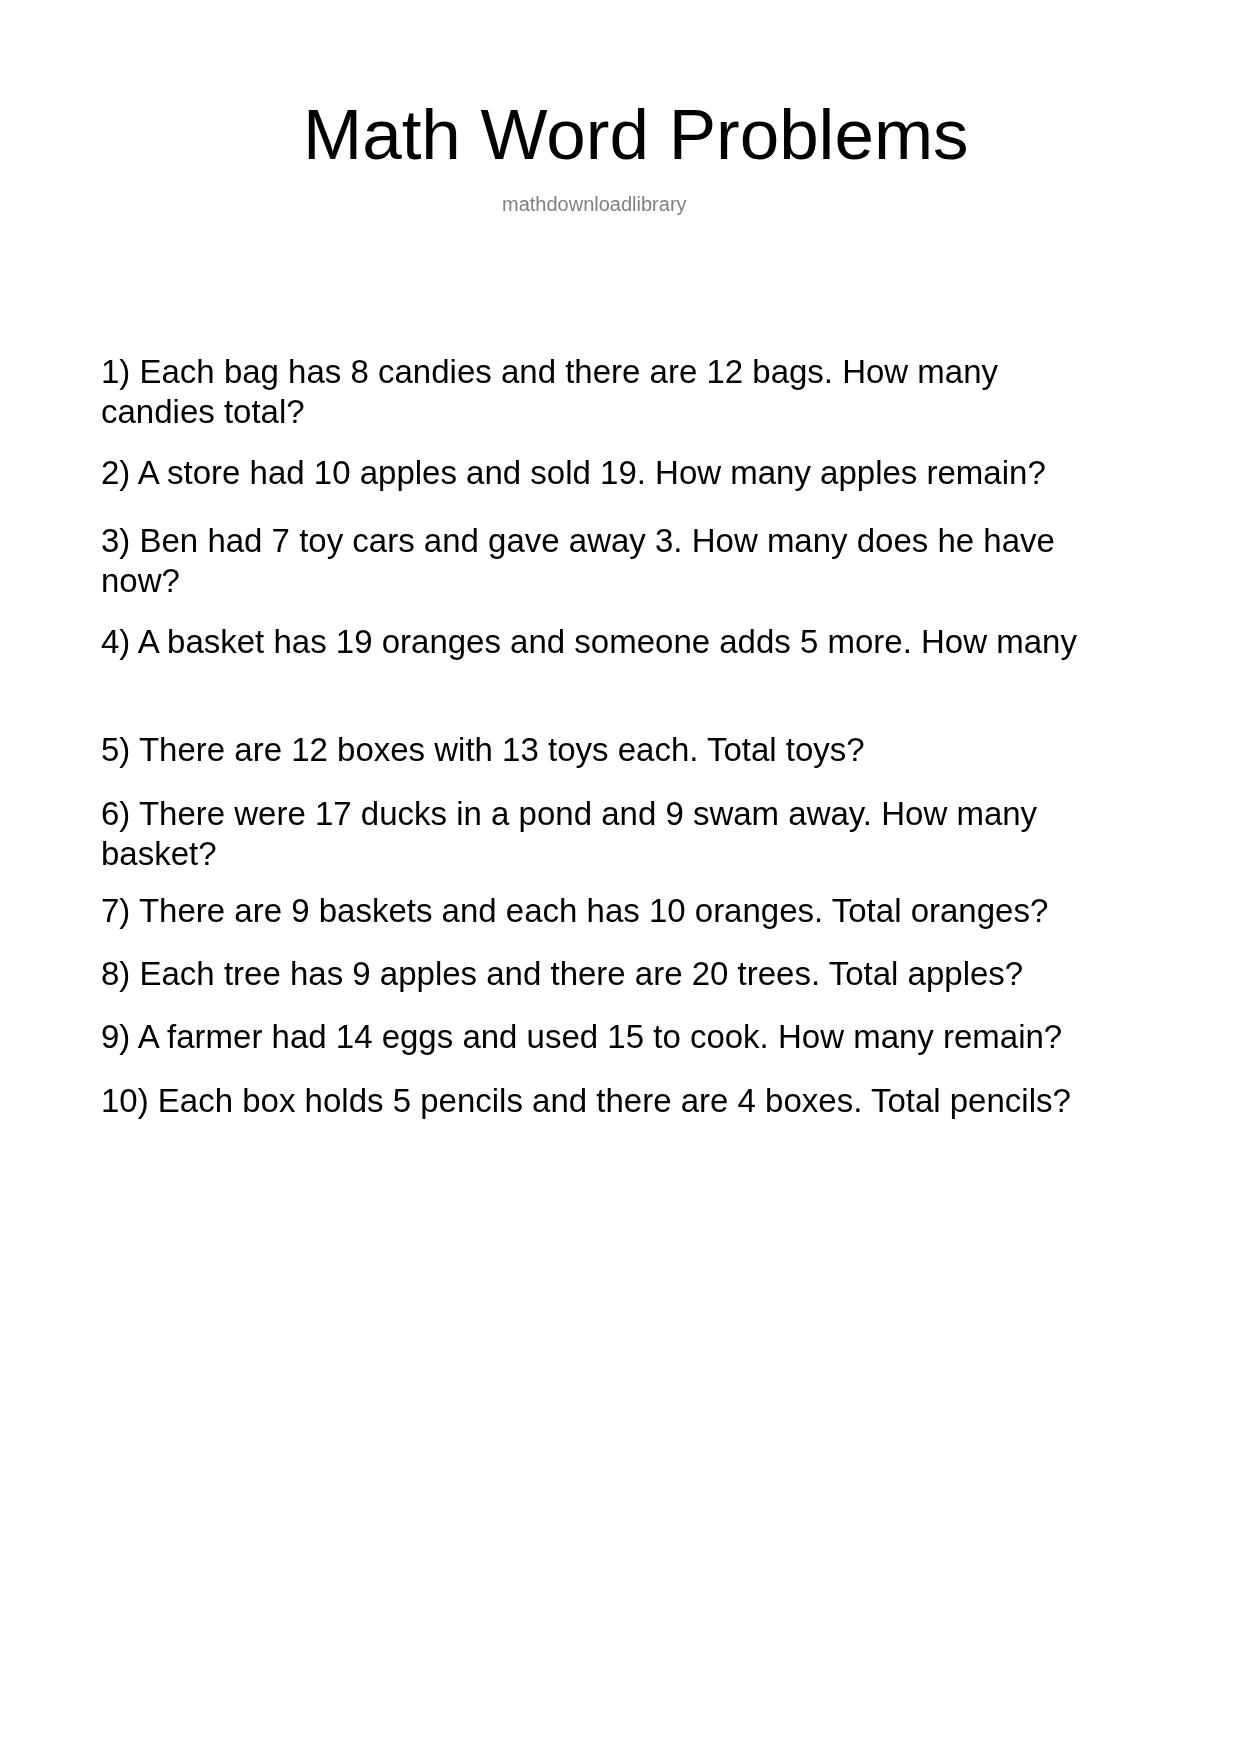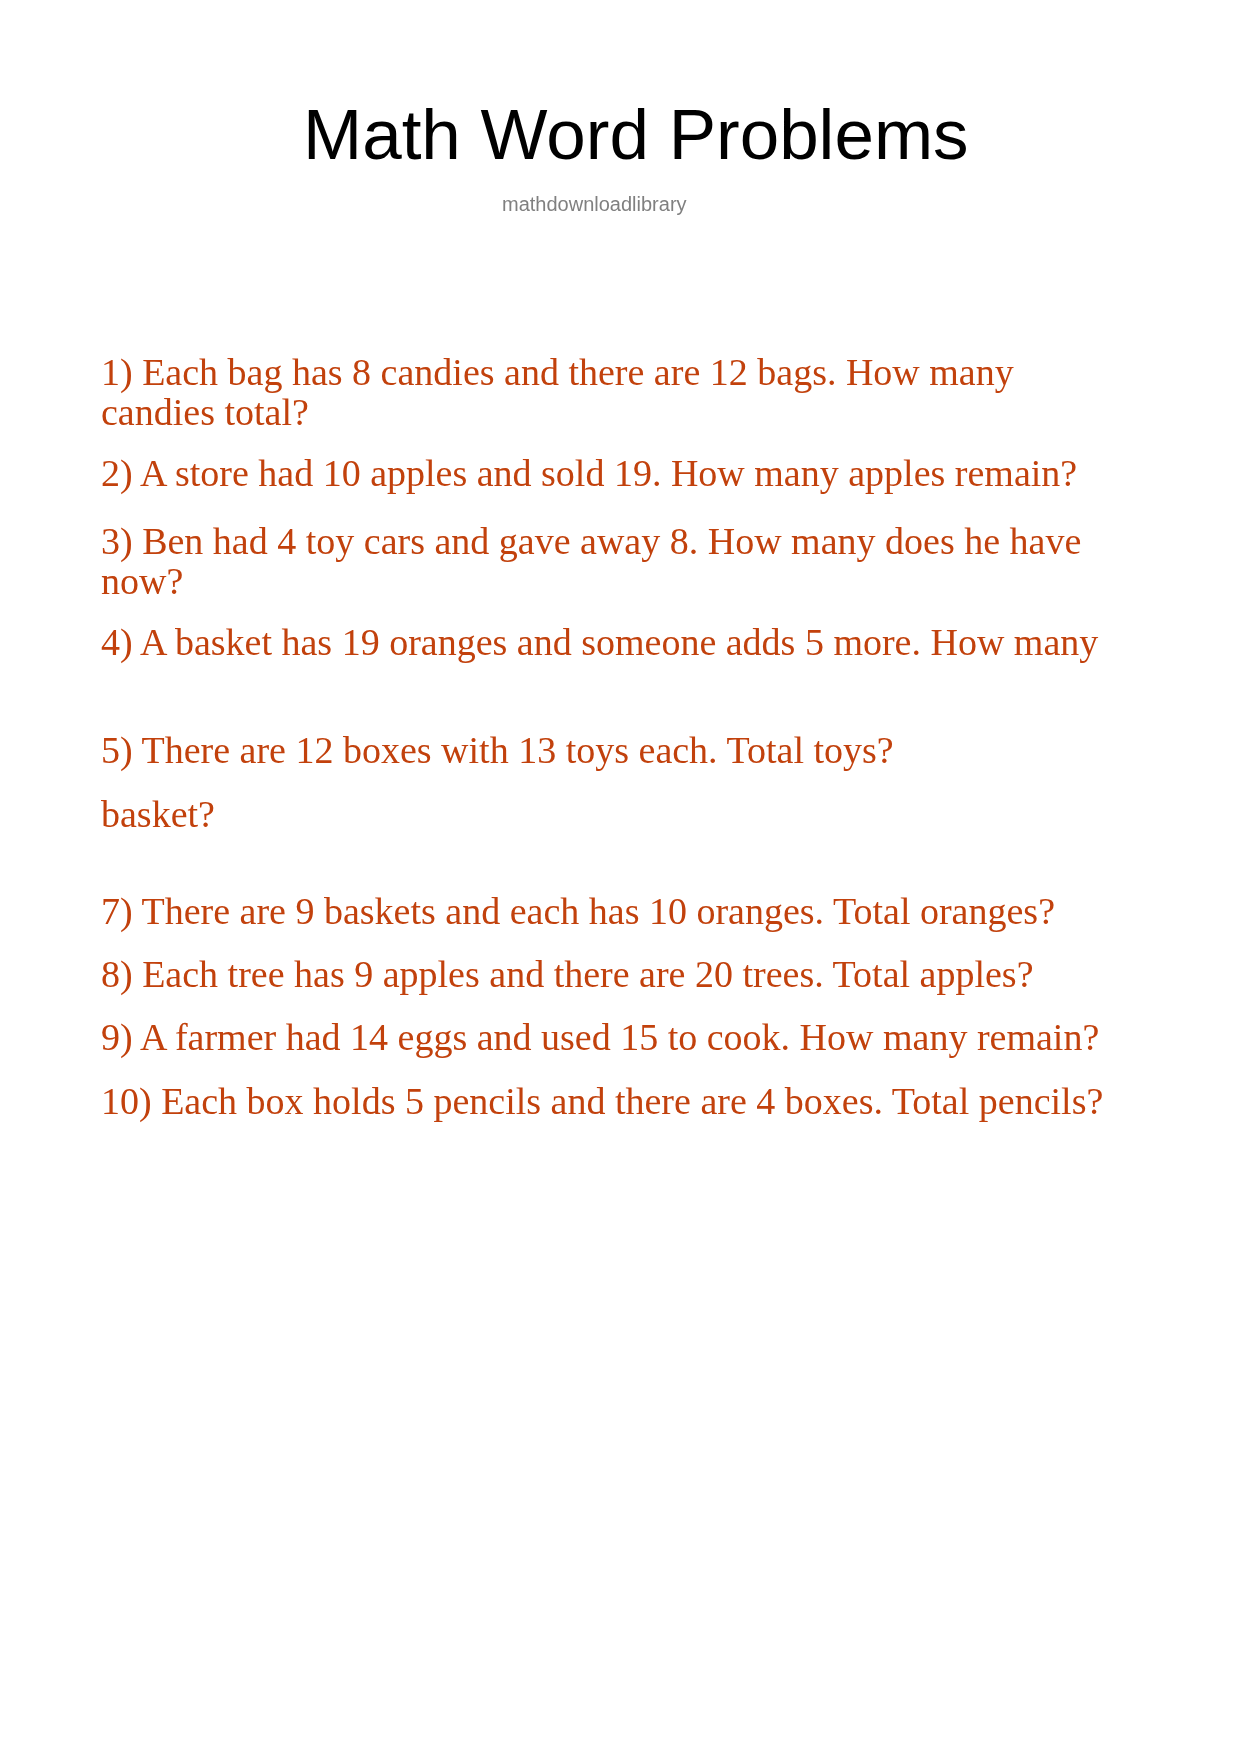--- a/index.html
+++ b/index.html
@@ -30,24 +30,23 @@
       top: 189px;
       font-size: 20px;
       line-height: 31px;
       white-space: nowrap;
       color: #808080;
     }
     .problem {
       position: absolute;
       left: 101px;
       width: 1080px;
-      font-size: 38px;
+      font-size: 33px;
       line-height: 40px;
-      color: #c2410c;
-      font-family: Liberation Serif, serif;
+      color: #000000;
     }
     .problem .line {
       display: block;
       white-space: nowrap;
     }
   </style>
 </head>
 <body>
 
 <div>
@@ -56,30 +55,31 @@
 
   <div>
     <div class="problem" style="top:352px">
       <span class="line">1) Each bag has 8 candies and there are 12 bags. How many</span>
       <span class="line">candies total?</span>
     </div>
     <div class="problem" style="top:453px">
       <span class="line">2) A store had 10 apples and sold 19. How many apples remain?</span>
     </div>
     <div class="problem" style="top:521px">
-      <span class="line">3) Ben had 4 toy cars and gave away 8. How many does he have</span>
+      <span class="line">3) Ben had 7 toy cars and gave away 3. How many does he have</span>
       <span class="line">now?</span>
     </div>
     <div class="problem" style="top:622px">
       <span class="line">4) A basket has 19 oranges and someone adds 5 more. How many</span>
     </div>
     <div class="problem" style="top:730px">
       <span class="line">5) There are 12 boxes with 13 toys each. Total toys?</span>
     </div>
     <div class="problem" style="top:794px">
+      <span class="line">6) There were 17 ducks in a pond and 9 swam away. How many</span>
       <span class="line">basket?</span>
     </div>
     <div class="problem" style="top:891px">
       <span class="line">7) There are 9 baskets and each has 10 oranges. Total oranges?</span>
     </div>
     <div class="problem" style="top:954px">
       <span class="line">8) Each tree has 9 apples and there are 20 trees. Total apples?</span>
     </div>
     <div class="problem" style="top:1017px">
       <span class="line">9) A farmer had 14 eggs and used 15 to cook. How many remain?</span>

